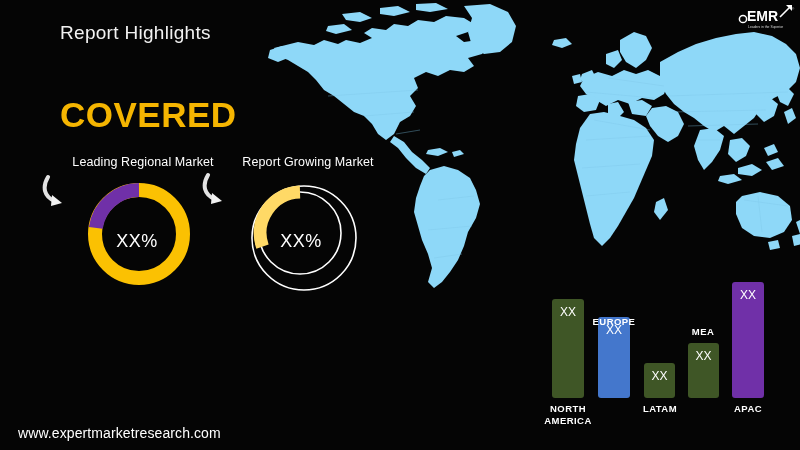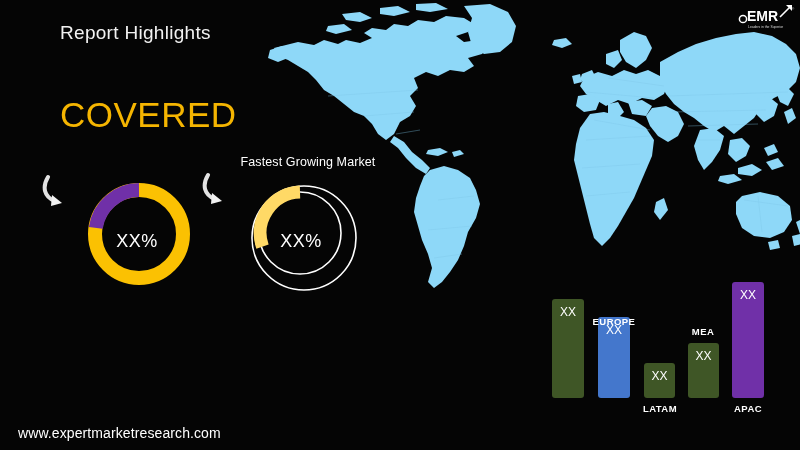--- a/index.html
+++ b/index.html
@@ -10,21 +10,21 @@
   
   #map-layer{position:absolute;left:268px;top:0px;width:532px;height:300px;}
   #map-layer svg{display:block;width:100%;height:100%;}
 
   
   #report-highlights{position:absolute;left:60px;top:22px;font-size:19px;
       color:#f2f2f2;letter-spacing:.3px;font-weight:400;}
   #title-regions{position:absolute;left:60px;top:53px;font-size:35px;
       font-weight:700;color:#ffffff;letter-spacing:.5px;line-height:1;}
   #title-covered{position:absolute;left:60px;top:97px;font-size:35px;
-      font-weight:400;color:#f5b501;letter-spacing:.5px;line-height:1;}
+      font-weight:700;color:#f5b501;letter-spacing:.5px;line-height:1;}
 
   
   #logo{position:absolute;right:4px;top:2px;width:60px;height:30px;}
   #logo svg{display:block;}
 
   
   .donut-block{position:absolute;}
   .donut-label{position:absolute;white-space:nowrap;font-size:12.5px;color:#ffffff;
       font-weight:400;letter-spacing:.1px;}
   .donut-svg{position:absolute;}
@@ -180,35 +180,36 @@
         <path d="M50,3 L56,3 L56,9 Z" fill="#ffffff"></path>
       </g>
       <circle cx="7" cy="17" r="3.6" fill="none" stroke="#ffffff" stroke-width="1.5"></circle>
       <text x="11" y="19" font-family="Liberation Sans, sans-serif" font-size="14" font-weight="700" fill="#ffffff">EMR</text>
       <text x="12" y="25.5" font-family="Liberation Sans, sans-serif" font-size="3.4" fill="#d8d8d8">Leaders in the Superior</text>
       <text x="56" y="8" font-family="Liberation Sans, sans-serif" font-size="3" fill="#d8d8d8">®</text>
     </svg>
   </div>
 
   <div id="donut1-wrap" class="donut-block">
+    <div id="donut1-label" class="donut-label">Leading Regional Market</div>
     <svg id="donut1-svg" class="donut-svg" width="114" height="114" viewBox="0 0 114 114">
 
       <circle cx="57" cy="57" r="44" fill="none" stroke="#fbc102" stroke-width="14"></circle>
 
       <path d="M 57 13 A 44 44 0 0 0 13.8 50.9" fill="none" stroke="#7030a8" stroke-width="14"></path>
     </svg>
     <div id="donut1-center" class="donut-center">XX%</div>
     <svg class="arrow" style="left:-26px;top:18px;" width="38" height="38" viewBox="0 0 38 38">
       <path d="M6,4 C0,14 2,24 13,28" fill="none" stroke="#e3e3e3" stroke-width="4" stroke-linecap="round"></path>
       <path d="M10,22 L20,30 L9,33 Z" fill="#f2f2f2"></path>
     </svg>
   </div>
 
   <div id="donut2-wrap" class="donut-block">
-    <div id="donut2-label" class="donut-label">Fastest Growing Market</div>
+    <div id="donut2-label" class="donut-label">Report Growing Market</div>
     <svg id="donut2-svg" class="donut-svg" width="122" height="122" viewBox="0 0 122 122">
 
       <circle cx="62" cy="63" r="52" fill="none" stroke="#ffffff" stroke-width="1.6"></circle>
 
       <circle cx="58" cy="58" r="41" fill="none" stroke="#ffffff" stroke-width="1.6"></circle>
 
       <path d="M 58 17 A 41 41 0 0 0 20.5 71.7" fill="none" stroke="#ffd966" stroke-width="13"></path>
     </svg>
     <div id="donut2-center" class="donut-center">XX%</div>
     <svg class="arrow" style="left:-26px;top:16px;" width="38" height="38" viewBox="0 0 38 38">
@@ -216,20 +217,22 @@
       <path d="M10,22 L20,30 L9,33 Z" fill="#f2f2f2"></path>
     </svg>
   </div>
 
 
   <div id="bars">
 
     <div class="bar" style="left:22px;top:29px;width:32px;height:99px;background:#3f5626;">
       <div class="bar-value">XX</div>
     </div>
+    <div class="bar-name" style="left:6px;top:133px;width:64px;">NORTH
+AMERICA</div>
 
     <div class="bar" style="left:68px;top:47px;width:32px;height:81px;background:#4477cc;">
       <div class="bar-value">XX</div>
     </div>
     <div class="bar-name" style="left:62px;top:30px;width:44px;margin-top:16px;">EUROPE</div>
 
     <div class="bar" style="left:114px;top:93px;width:31px;height:35px;background:#3f5626;">
       <div class="bar-value">XX</div>
     </div>
     <div class="bar-name" style="left:104px;top:133px;width:52px;">LATAM</div>

